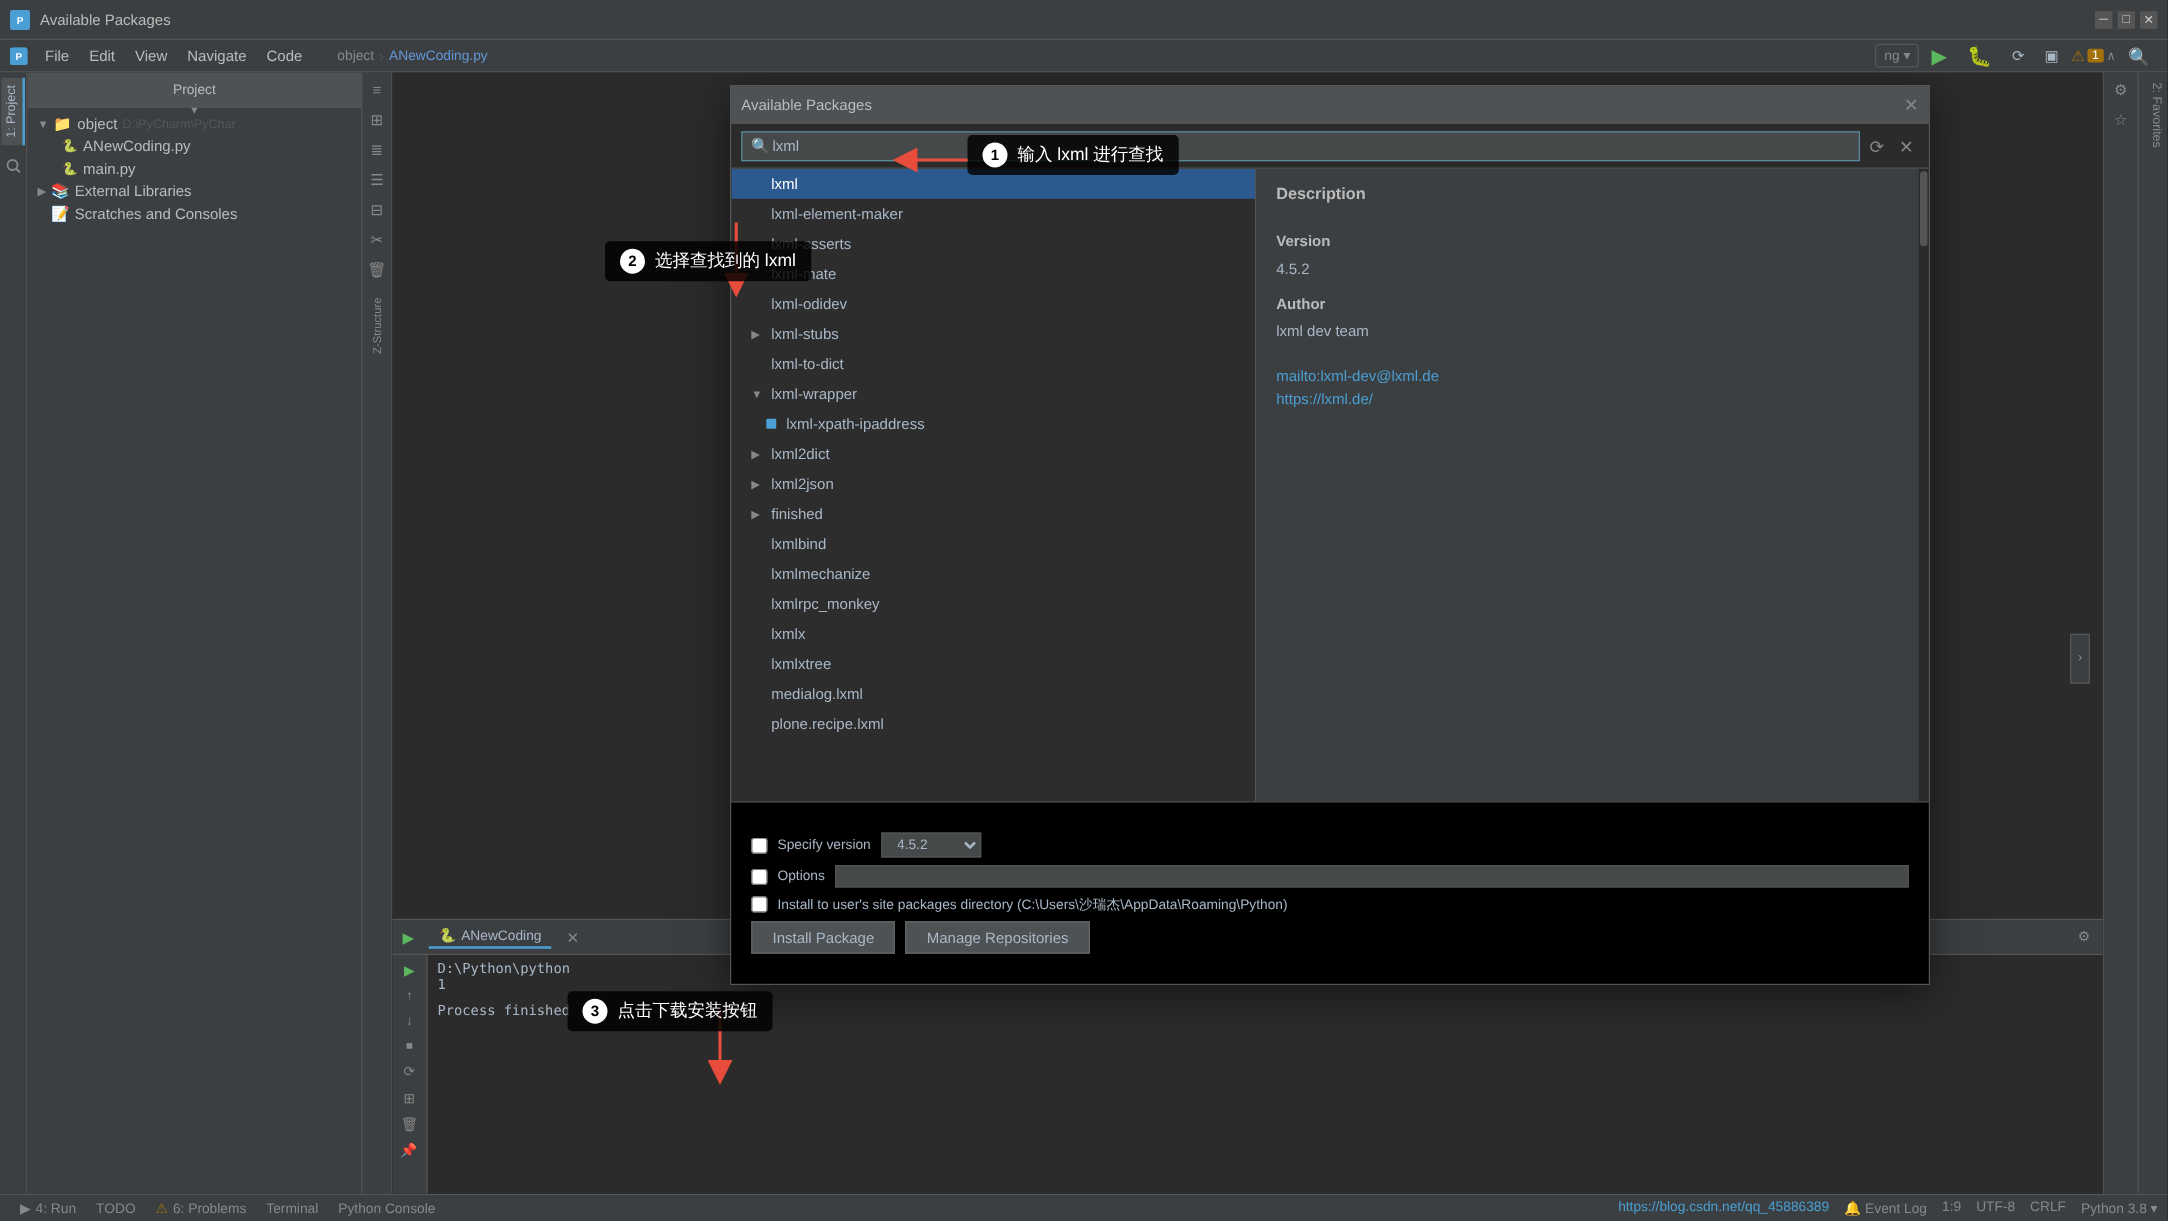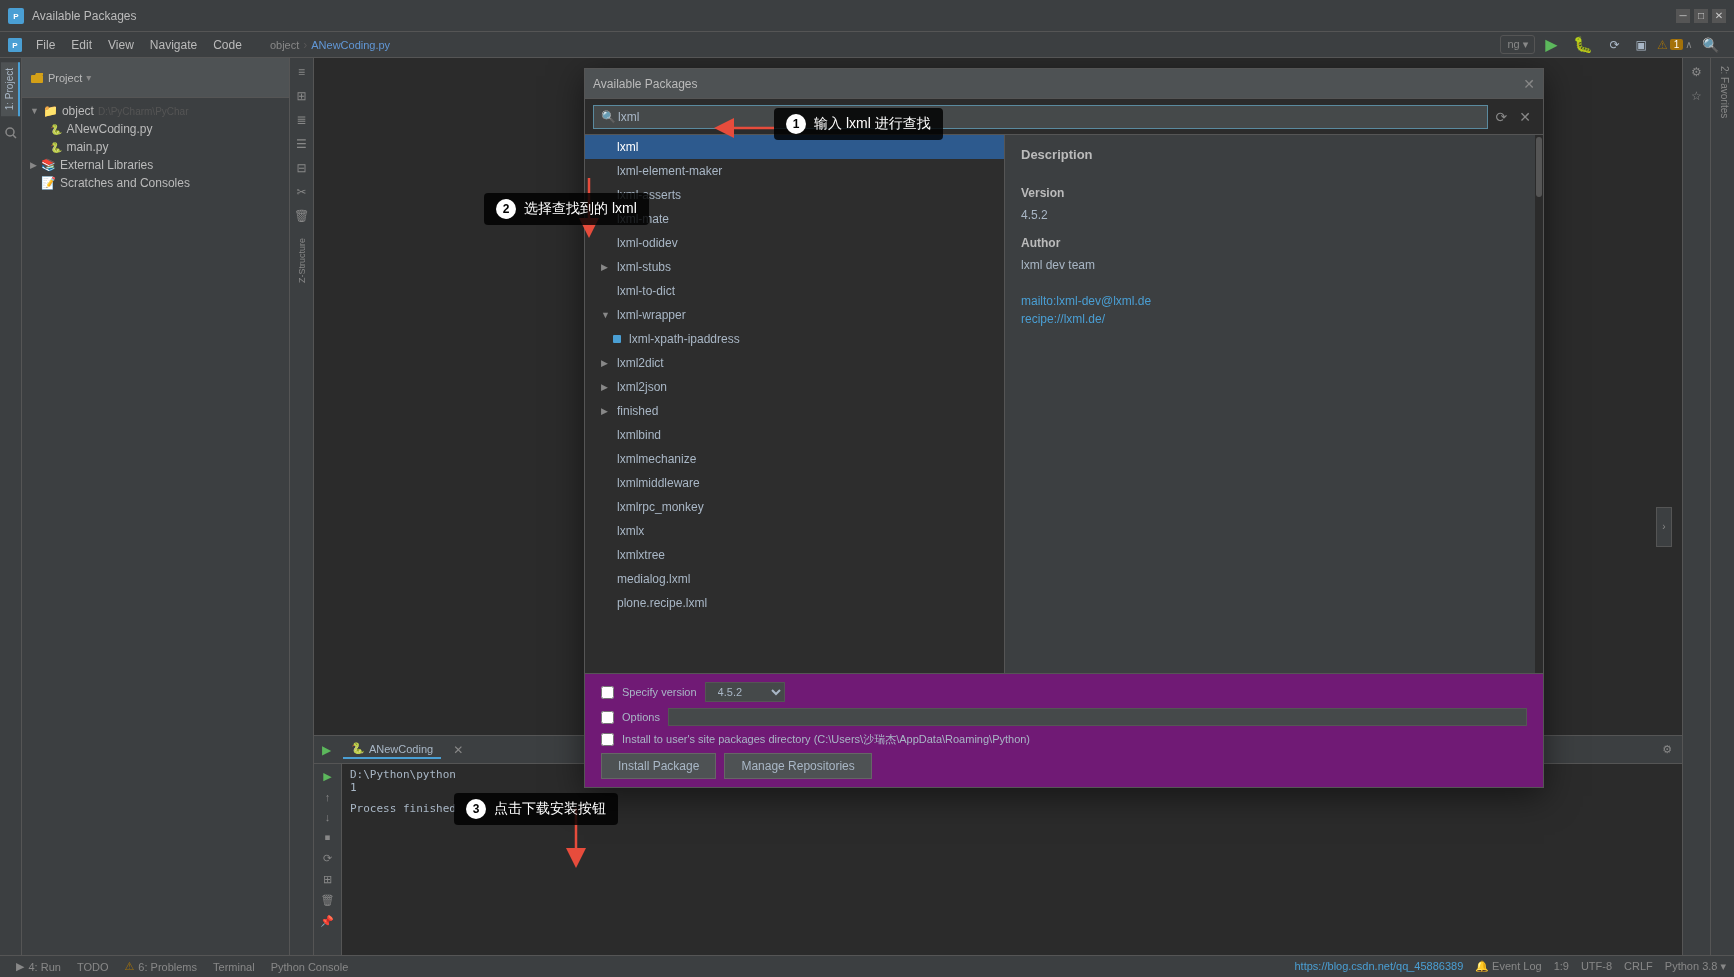--- a/index.html
+++ b/index.html
@@ -48,22 +48,23 @@
       position: relative;
     }
     .sidebar-header {
       background: #4e5254;
       padding: 4px 8px;
       font-size: 11px;
       color: #bbbbbb;
       display: flex;
       align-items: center;
       gap: 4px;
-      height: 40px;
+      height: 28px;
       border-bottom: 1px solid #555;
+      flex-direction: column;
     }
     .sidebar-header .dropdown-arrow { font-size: 10px; color: #888; }
     .project-tree { flex: 1; overflow-y: auto; padding: 4px 0; }
     .tree-item { display: flex; align-items: center; padding: 2px 8px; cursor: pointer; font-size: 12px; color: #bbbbbb; }
     .tree-item .arrow { font-size: 9px; margin-right: 4px; color: #888; }
     .tree-item .item-icon { margin-right: 4px; }
     .folder-icon { color: #d4a017; }
 
     
     .z-structure {
@@ -194,23 +195,23 @@
     .description-content { padding: 8px 16px; flex: 1; overflow-y: auto; font-size: 12px; color: #a9b7c6; line-height: 1.5; }
     .desc-section-label { font-weight: bold; color: #bbbbbb; margin-top: 10px; margin-bottom: 4px; font-size: 12px; }
     .desc-link { color: #4a9fd4; text-decoration: none; cursor: pointer; }
 
     
     .desc-scrollbar { width: 8px; background: #2b2b2b; position: relative; }
     .desc-scrollbar-thumb { width: 6px; height: 60px; background: #555; margin: 2px auto; border-radius: 3px; }
 
     
     .dialog-footer {
-      background: #701a75;
+      background: #000000;
       border-top: 1px solid #555;
-      padding: 8px 16px;
+      padding: 24px 16px;
     }
     .footer-row { display: flex; align-items: center; gap: 8px; margin-bottom: 6px; }
     .footer-checkbox { accent-color: #4a9fd4; }
     .footer-label { font-size: 11px; color: #a9b7c6; }
     .version-select {
       background: #45494a;
       border: 1px solid #555;
       color: #a9b7c6;
       padding: 2px 8px;
       font-size: 11px;
@@ -513,24 +514,20 @@
               <div class="pkg-item">
                 <span class="expand-arrow"></span>
                 <span>lxmlbind</span>
               </div>
               <div class="pkg-item">
                 <span class="expand-arrow"></span>
                 <span>lxmlmechanize</span>
               </div>
               <div class="pkg-item">
                 <span class="expand-arrow"></span>
-                <span>lxmlmiddleware</span>
-              </div>
-              <div class="pkg-item">
-                <span class="expand-arrow"></span>
                 <span>lxmlrpc_monkey</span>
               </div>
               <div class="pkg-item">
                 <span class="expand-arrow"></span>
                 <span>lxmlx</span>
               </div>
               <div class="pkg-item">
                 <span class="expand-arrow"></span>
                 <span>lxmlxtree</span>
               </div>
@@ -548,21 +545,21 @@
             <div class="description-panel" style="display:flex;flex-direction:row;">
               <div style="flex:1; display:flex; flex-direction:column;">
                 <div class="description-header">Description</div>
                 <div class="description-content">
                   <div class="desc-section-label">Version</div>
                   <p>4.5.2</p>
                   <div class="desc-section-label">Author</div>
                   <p>lxml dev team</p>
                   <br>
                   <a class="desc-link">mailto:lxml-dev@lxml.de</a><br>
-                  <a class="desc-link">recipe://lxml.de/</a>
+                  <a class="desc-link">https://lxml.de/</a>
                 </div>
               </div>
               <div class="desc-scrollbar">
                 <div class="desc-scrollbar-thumb"></div>
               </div>
             </div>
           </div>
 
           <div class="dialog-footer">
 

